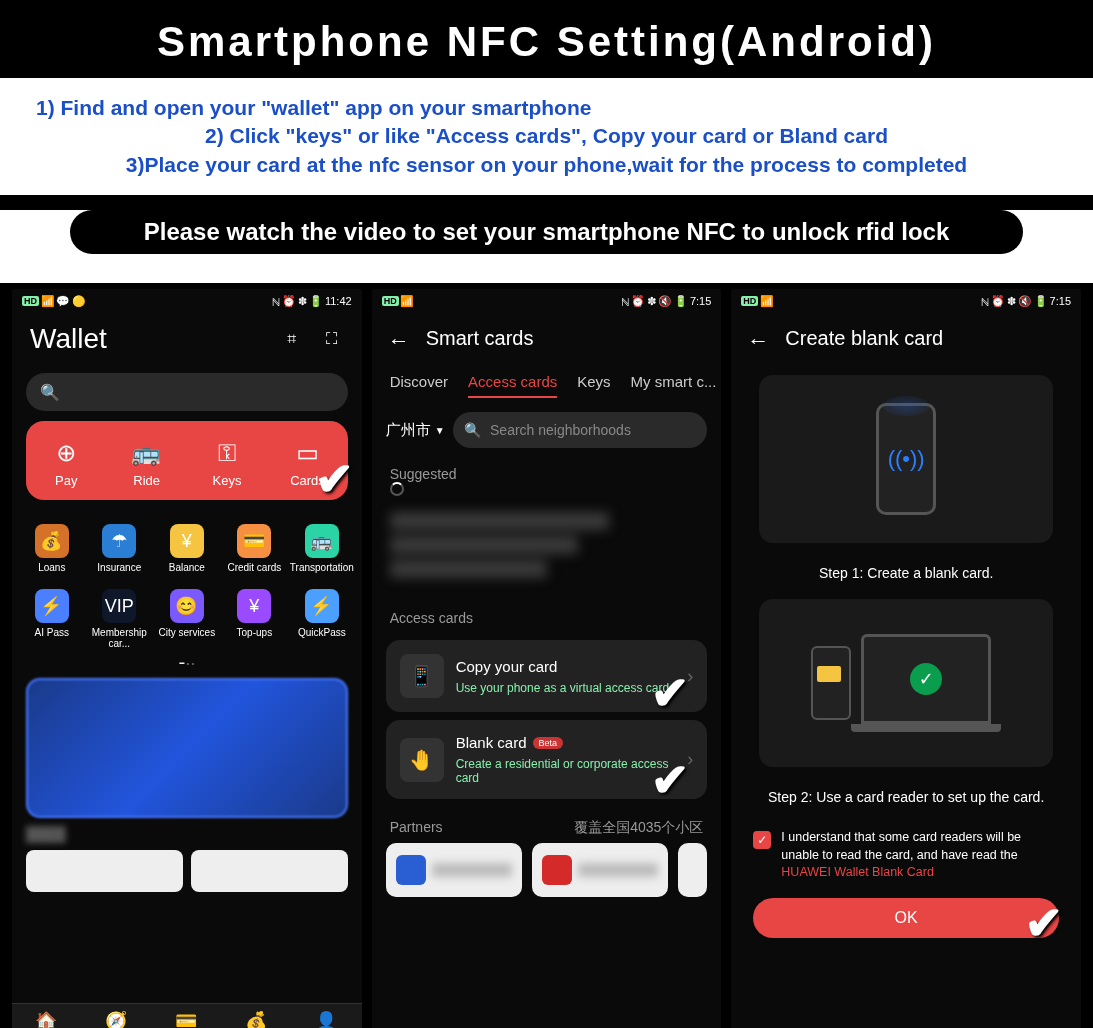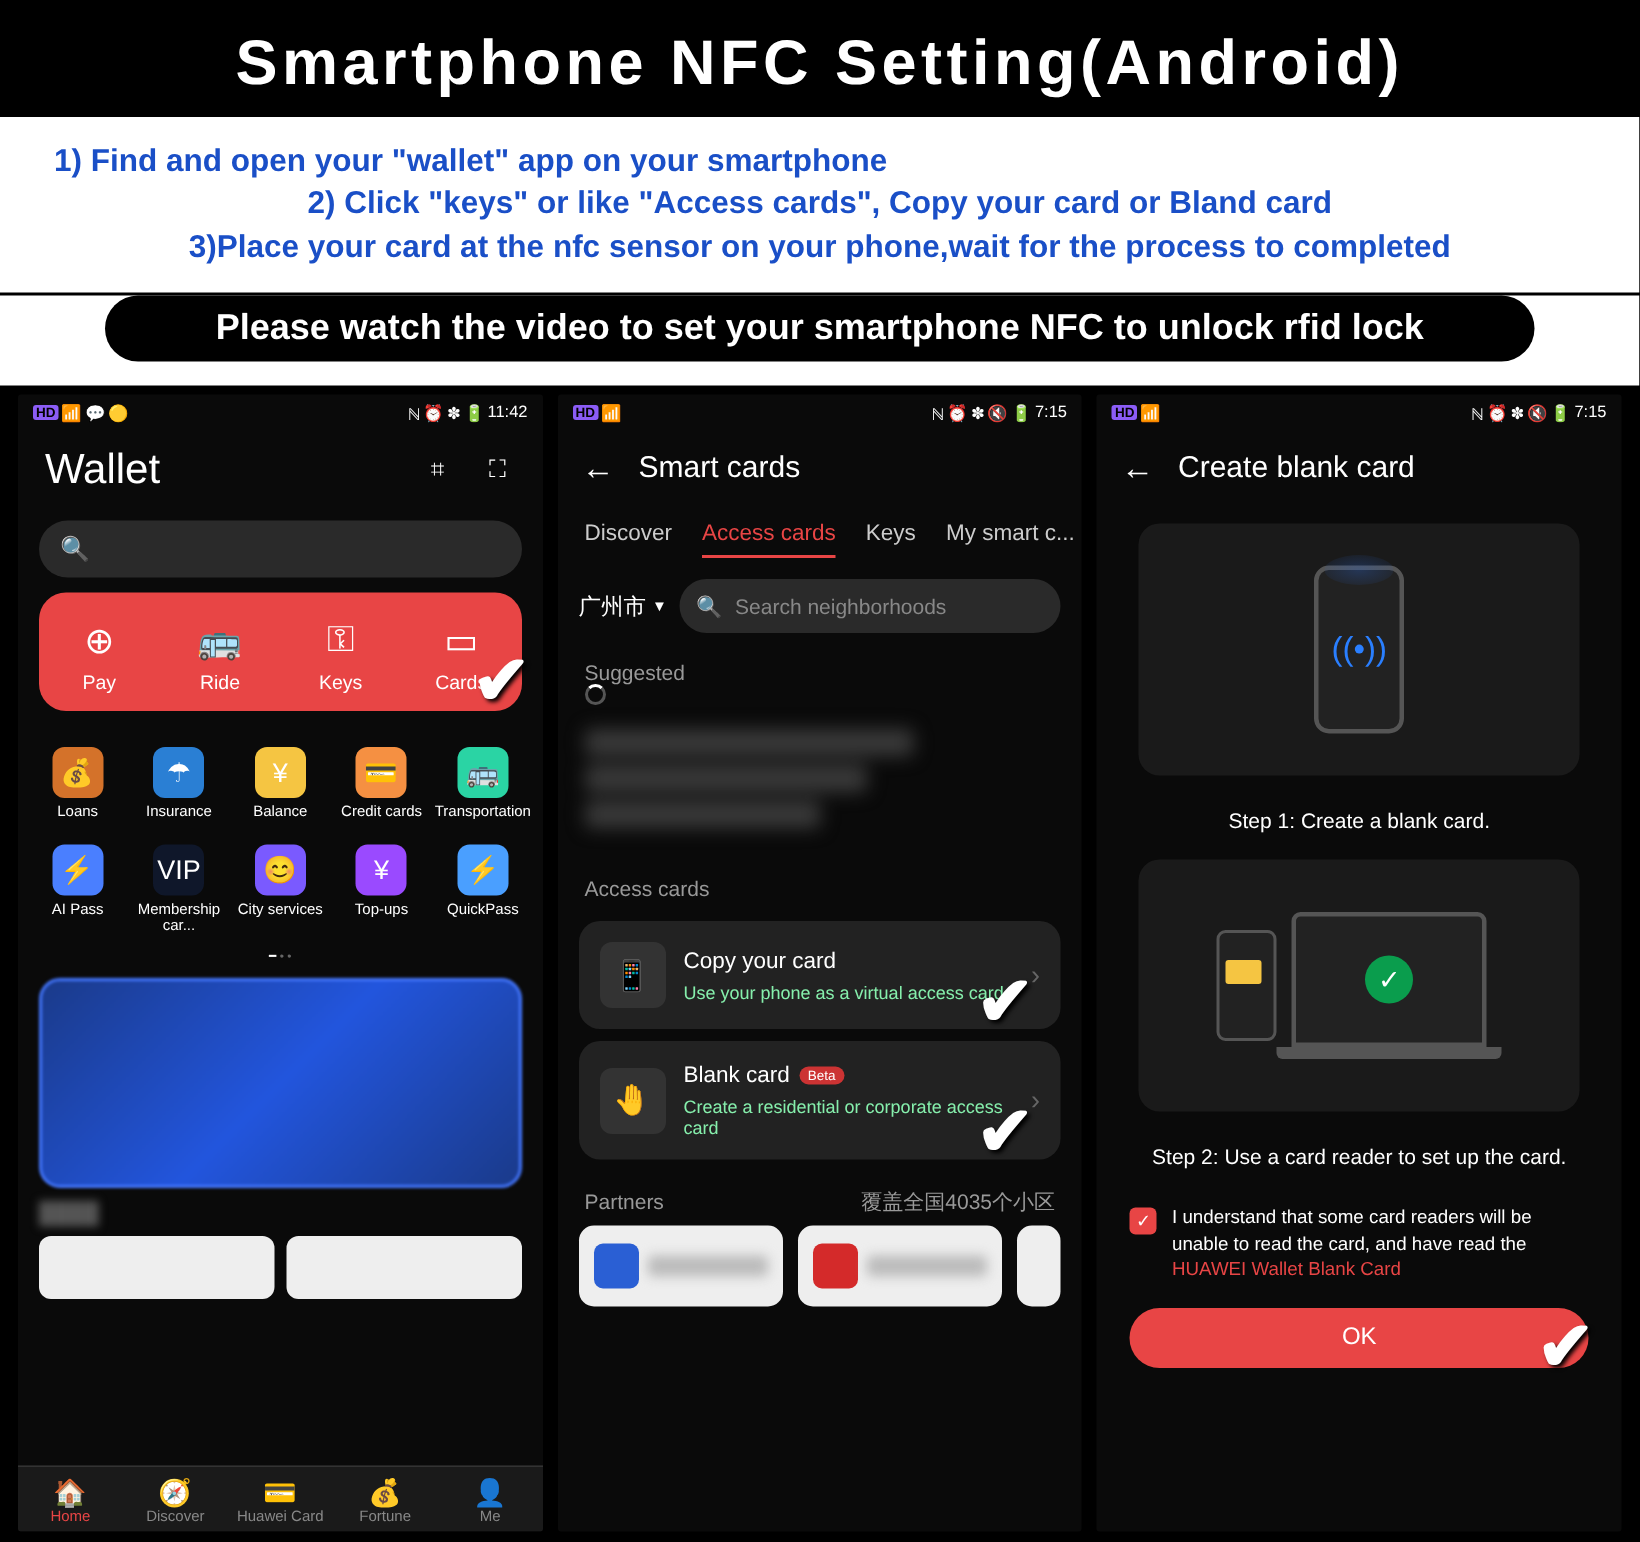--- a/index.html
+++ b/index.html
@@ -6,28 +6,28 @@
   body { width: 1093px; height: 1028px; background: #000; font-family: Arial, Helvetica, sans-serif; color: #fff; overflow: hidden; }
   
   .main-title { text-align: center; font-size: 42px; font-weight: bold; letter-spacing: 3px; padding: 18px 0 12px; color: #fff; }
   
   .instructions { display: flex; background: #fff; color: #1a4fc7; padding: 16px 26px; flex-direction: column; }
   .instruction { flex: 1; padding: 0 10px; font-size: 21px; font-weight: bold; line-height: 1.35; }
   .instruction:nth-child(2) { text-align: center; }
   .instruction:nth-child(3) { text-align: center; }
   
   .banner { background: #fff; padding: 0 0 14px; }
-  .banner-inner { background: #000; color: #fff; margin: 2px 70px; border-radius: 30px; text-align: center; font-size: 24px; font-weight: bold; padding: 8px 0; }
+  .banner-inner { background: #000; color: #fff; margin: 15px 70px; border-radius: 30px; text-align: center; font-size: 24px; font-weight: bold; padding: 8px 0; }
   
   .phones { display: flex; gap: 10px; padding: 6px 12px 0; }
   .phone { flex: 1; background: #0a0a0a; border-radius: 2px; height: 758px; overflow: hidden; position: relative; }
   
   .status-bar { display: flex; justify-content: space-between; align-items: center; padding: 4px 10px; font-size: 11px; height: 24px; }
   .status-left, .status-right { display: flex; align-items: center; gap: 2px; }
-  .status-badge { background: #8b5cf6; color: #000; font-size: 9px; padding: 0 2px; border-radius: 2px; font-weight: bold; }
+  .status-badge { background: #86efac; color: #000; font-size: 9px; padding: 0 2px; border-radius: 2px; font-weight: bold; }
   
   
   .wallet-header { display: flex; justify-content: space-between; align-items: center; padding: 10px 18px; }
   .wallet-title { font-size: 28px; font-weight: 500; }
   .wallet-icons { display: flex; gap: 16px; }
   .icon-btn { width: 24px; height: 24px; display: flex; align-items: center; justify-content: center; }
   .search-bar { background: #2a2a2a; margin: 8px 14px; height: 38px; border-radius: 19px; display: flex; align-items: center; padding: 0 14px; }
   .search-icon { color: #888; font-size: 16px; }
   
   .red-card { background: #e84545; margin: 10px 14px; border-radius: 18px; padding: 18px 0 12px; display: flex; }

